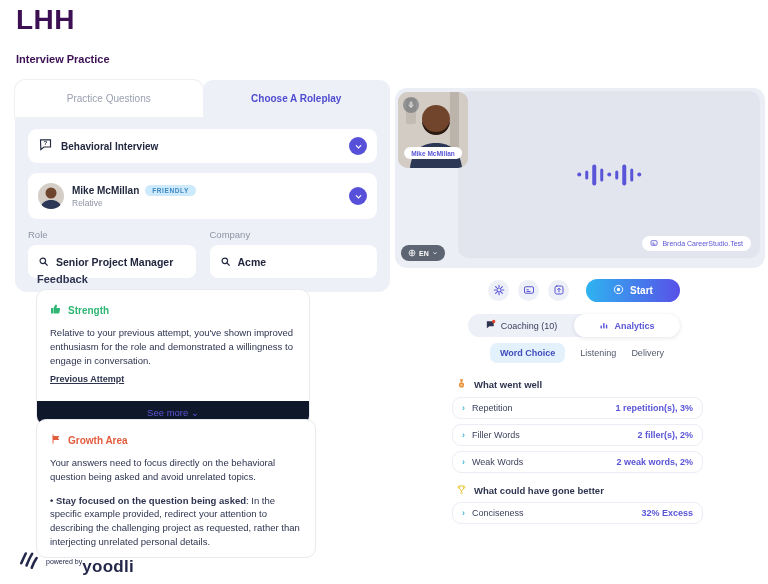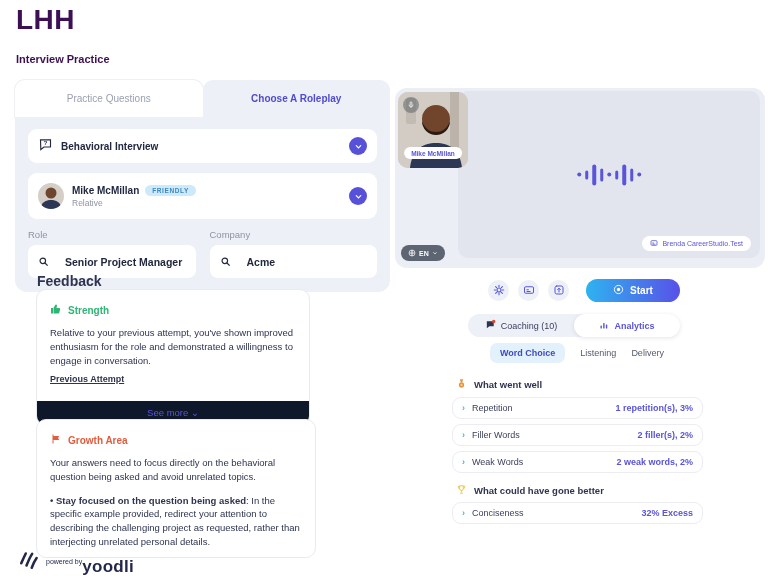--- a/index.html
+++ b/index.html
@@ -24,25 +24,25 @@
   .chev-circle { width:18px; height:18px; border-radius:50%; background:#5751d9; display:flex; align-items:center; justify-content:center; margin-left:auto; flex:none; }
   .avatar { width:26px; height:26px; border-radius:50%; overflow:hidden; flex:none; }
   .persona-main { margin-left:8px; }
   .persona-top { display:flex; align-items:center; gap:6px; }
   .persona-name { font-size:10px; font-weight:700; color:#22283f; }
   .friendly-badge { background:#cdeafc; color:#3c87be; font-size:6.5px; font-weight:700; letter-spacing:.6px; padding:2px 7px; border-radius:999px; }
   .persona-role { font-size:8.5px; color:#8e94a3; margin-top:2px; }
   .fields { display:flex; gap:14px; margin-top:4px; }
   .field { flex:1; }
   .field-label { font-size:9.5px; color:#8d93a3; }
-  .input-box { background:#fff; border-radius:8px; height:33px; display:flex; align-items:center; gap:16px; padding:0 10px; margin-top:5px; }
+  .input-box { background:#fff; border-radius:8px; height:33px; display:flex; align-items:center; gap:7px; padding:0 10px; margin-top:5px; }
   .input-box input { border:none; outline:none; width:100%; font-size:10.5px; font-weight:700; color:#22283f; background:transparent; }
 
   
-  .feedback-heading { position:absolute; left:37px; top:273px; font-size:14px; font-weight:700; color:#2e3450;text-align:center; }
+  .feedback-heading { position:absolute; left:37px; top:273px; font-size:11px; font-weight:700; color:#2e3450;text-align:center; }
   .card { position:absolute; background:#fff; border:1px solid #e9e9f0; border-radius:10px; overflow:hidden; }
   .strength-card { left:36px; top:289px; width:274px; }
   .growth-card { left:36px; top:419px; width:280px; }
   .card-inner { padding:11px 13px 8px; }
   .card-title-row { display:flex; align-items:center; gap:6px; margin-bottom:7px; }
   .strength-title { font-size:10px; font-weight:700; color:#2fb574; }
   .growth-title { font-size:10px; font-weight:700; color:#e25c3d; }
   .card-body { font-size:9.5px; line-height:1.45; color:#2e3450; }
   .prev-link { display:inline-block; margin-top:7px; font-size:9px; font-weight:700; color:#2e3450; text-decoration:underline; }
   .card-footer { background:#0f172a; text-align:center; padding:6px 0 7px; font-size:9.5px; color:#5a55d6; margin-top:7px; cursor:pointer; }

